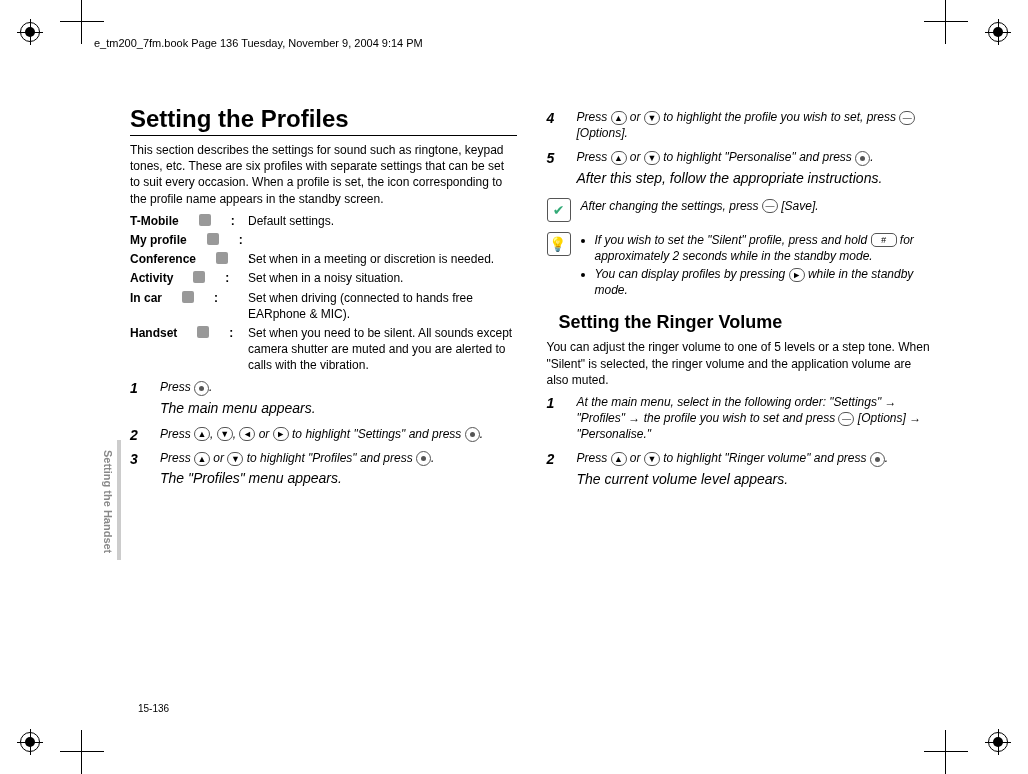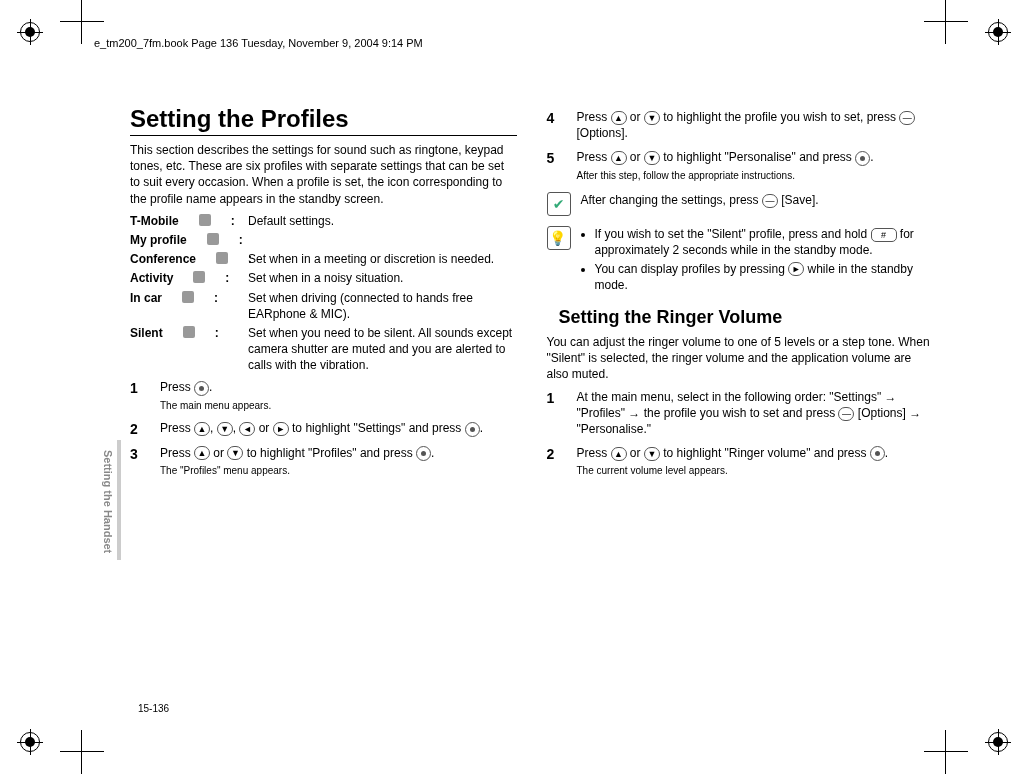--- a/index.html
+++ b/index.html
@@ -134,31 +134,32 @@
     padding: 0;
     margin: 4px 0;
     counter-reset: step;
   }
   ol.steps > li {
     counter-increment: step;
     position: relative;
     padding-left: 30px;
     margin-bottom: 8px;
     line-height: 1.35;
+    font-style: italic;
   }
   ol.steps > li::before {
     content: counter(step);
     font-weight: bold;
     font-size: 14px;
     position: absolute;
     left: 0;
     top: 0;
   }
   .sub {
-    font-size: 10px;
+    font-size: 14px;
     margin-top: 3px;
   }
   .key {
     display: inline-block;
     border: 1px solid #555;
     border-radius: 8px;
     font-size: 9px;
     min-width: 12px;
     height: 12px;
     line-height: 12px;
@@ -202,20 +203,21 @@
     flex-shrink: 0;
     border-radius: 3px;
     display: flex;
     align-items: center;
     justify-content: center;
     font-size: 14px;
   }
   .note-icon.check { color: #3a7; }
   .note-icon.bulb { color: #888; }
   .note-text {
+    font-style: italic;
     line-height: 1.35;
     flex: 1;
   }
   .note-text ul {
     margin: 0;
     padding-left: 14px;
   }
   .note-text li {
     list-style-type: disc;
     margin-bottom: 2px;
@@ -299,21 +301,21 @@
       <div class="profile-row">
         <div class="profile-label">
             <span class="name">In car</span>
             <span class="ic"></span>
             <span>:</span>
           </div>
         <div class="profile-desc">Set when driving (connected to hands free EARphone &amp; MIC).</div>
       </div>
       <div class="profile-row">
         <div class="profile-label">
-            <span class="name">Silent</span>
+            <span class="name">Handset</span>
             <span class="ic"></span>
             <span>:</span>
           </div>
         <div class="profile-desc">Set when you need to be silent. All sounds except camera shutter are muted and you are alerted to calls with the vibration.</div>
       </div>
     </div>
 
     <ol class="steps">
       <li>
         <span>Press </span><span class="key-center"></span><span>.</span>

